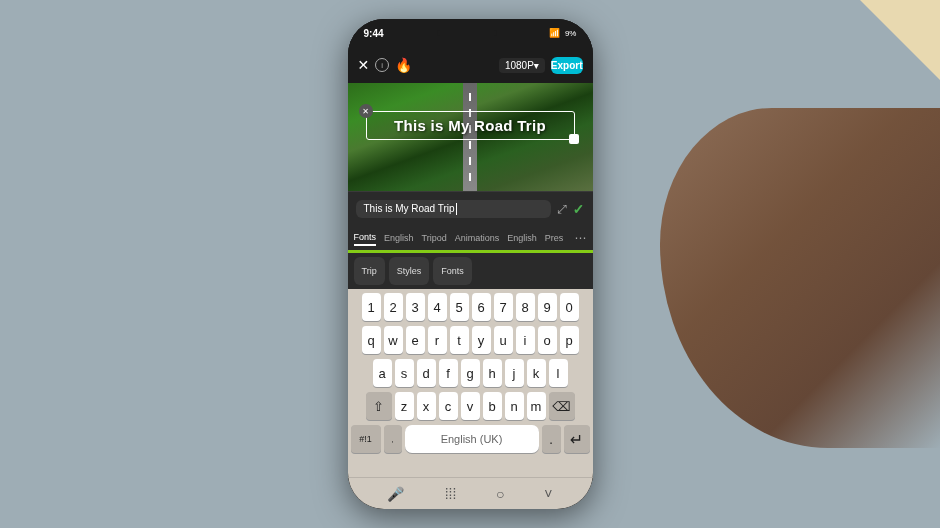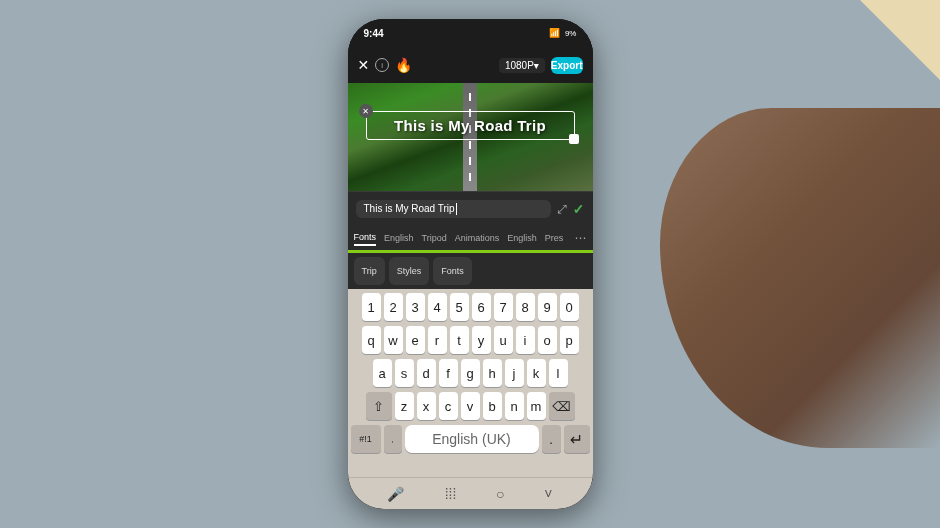--- a/index.html
+++ b/index.html
@@ -500,21 +500,21 @@
         <div class="key key-letter">v</div>
         <div class="key key-letter">b</div>
         <div class="key key-letter">n</div>
         <div class="key key-letter">m</div>
         <div class="key key-backspace">⌫</div>
       </div>
 
       <div class="keyboard-row">
         <div class="key key-123">#!1</div>
         <div class="key" style="width:18px;background:#b8b2aa;font-size:8px;">,</div>
-        <div class="key key-space" style="font-size:14px;color:#666;border-radius:7px;">English (UK)</div>
+        <div class="key key-space" style="font-size:11px;color:#666;border-radius:7px;">English (UK)</div>
         <div class="key key-period">.</div>
         <div class="key key-return">↵</div>
       </div>
     </div>
 
     <div class="bottom-nav">
       <span class="nav-btn">🎤</span>
       <span class="nav-btn">⁞⁞⁞</span>
       <span class="nav-btn">○</span>
       <span class="nav-btn">˅</span>

